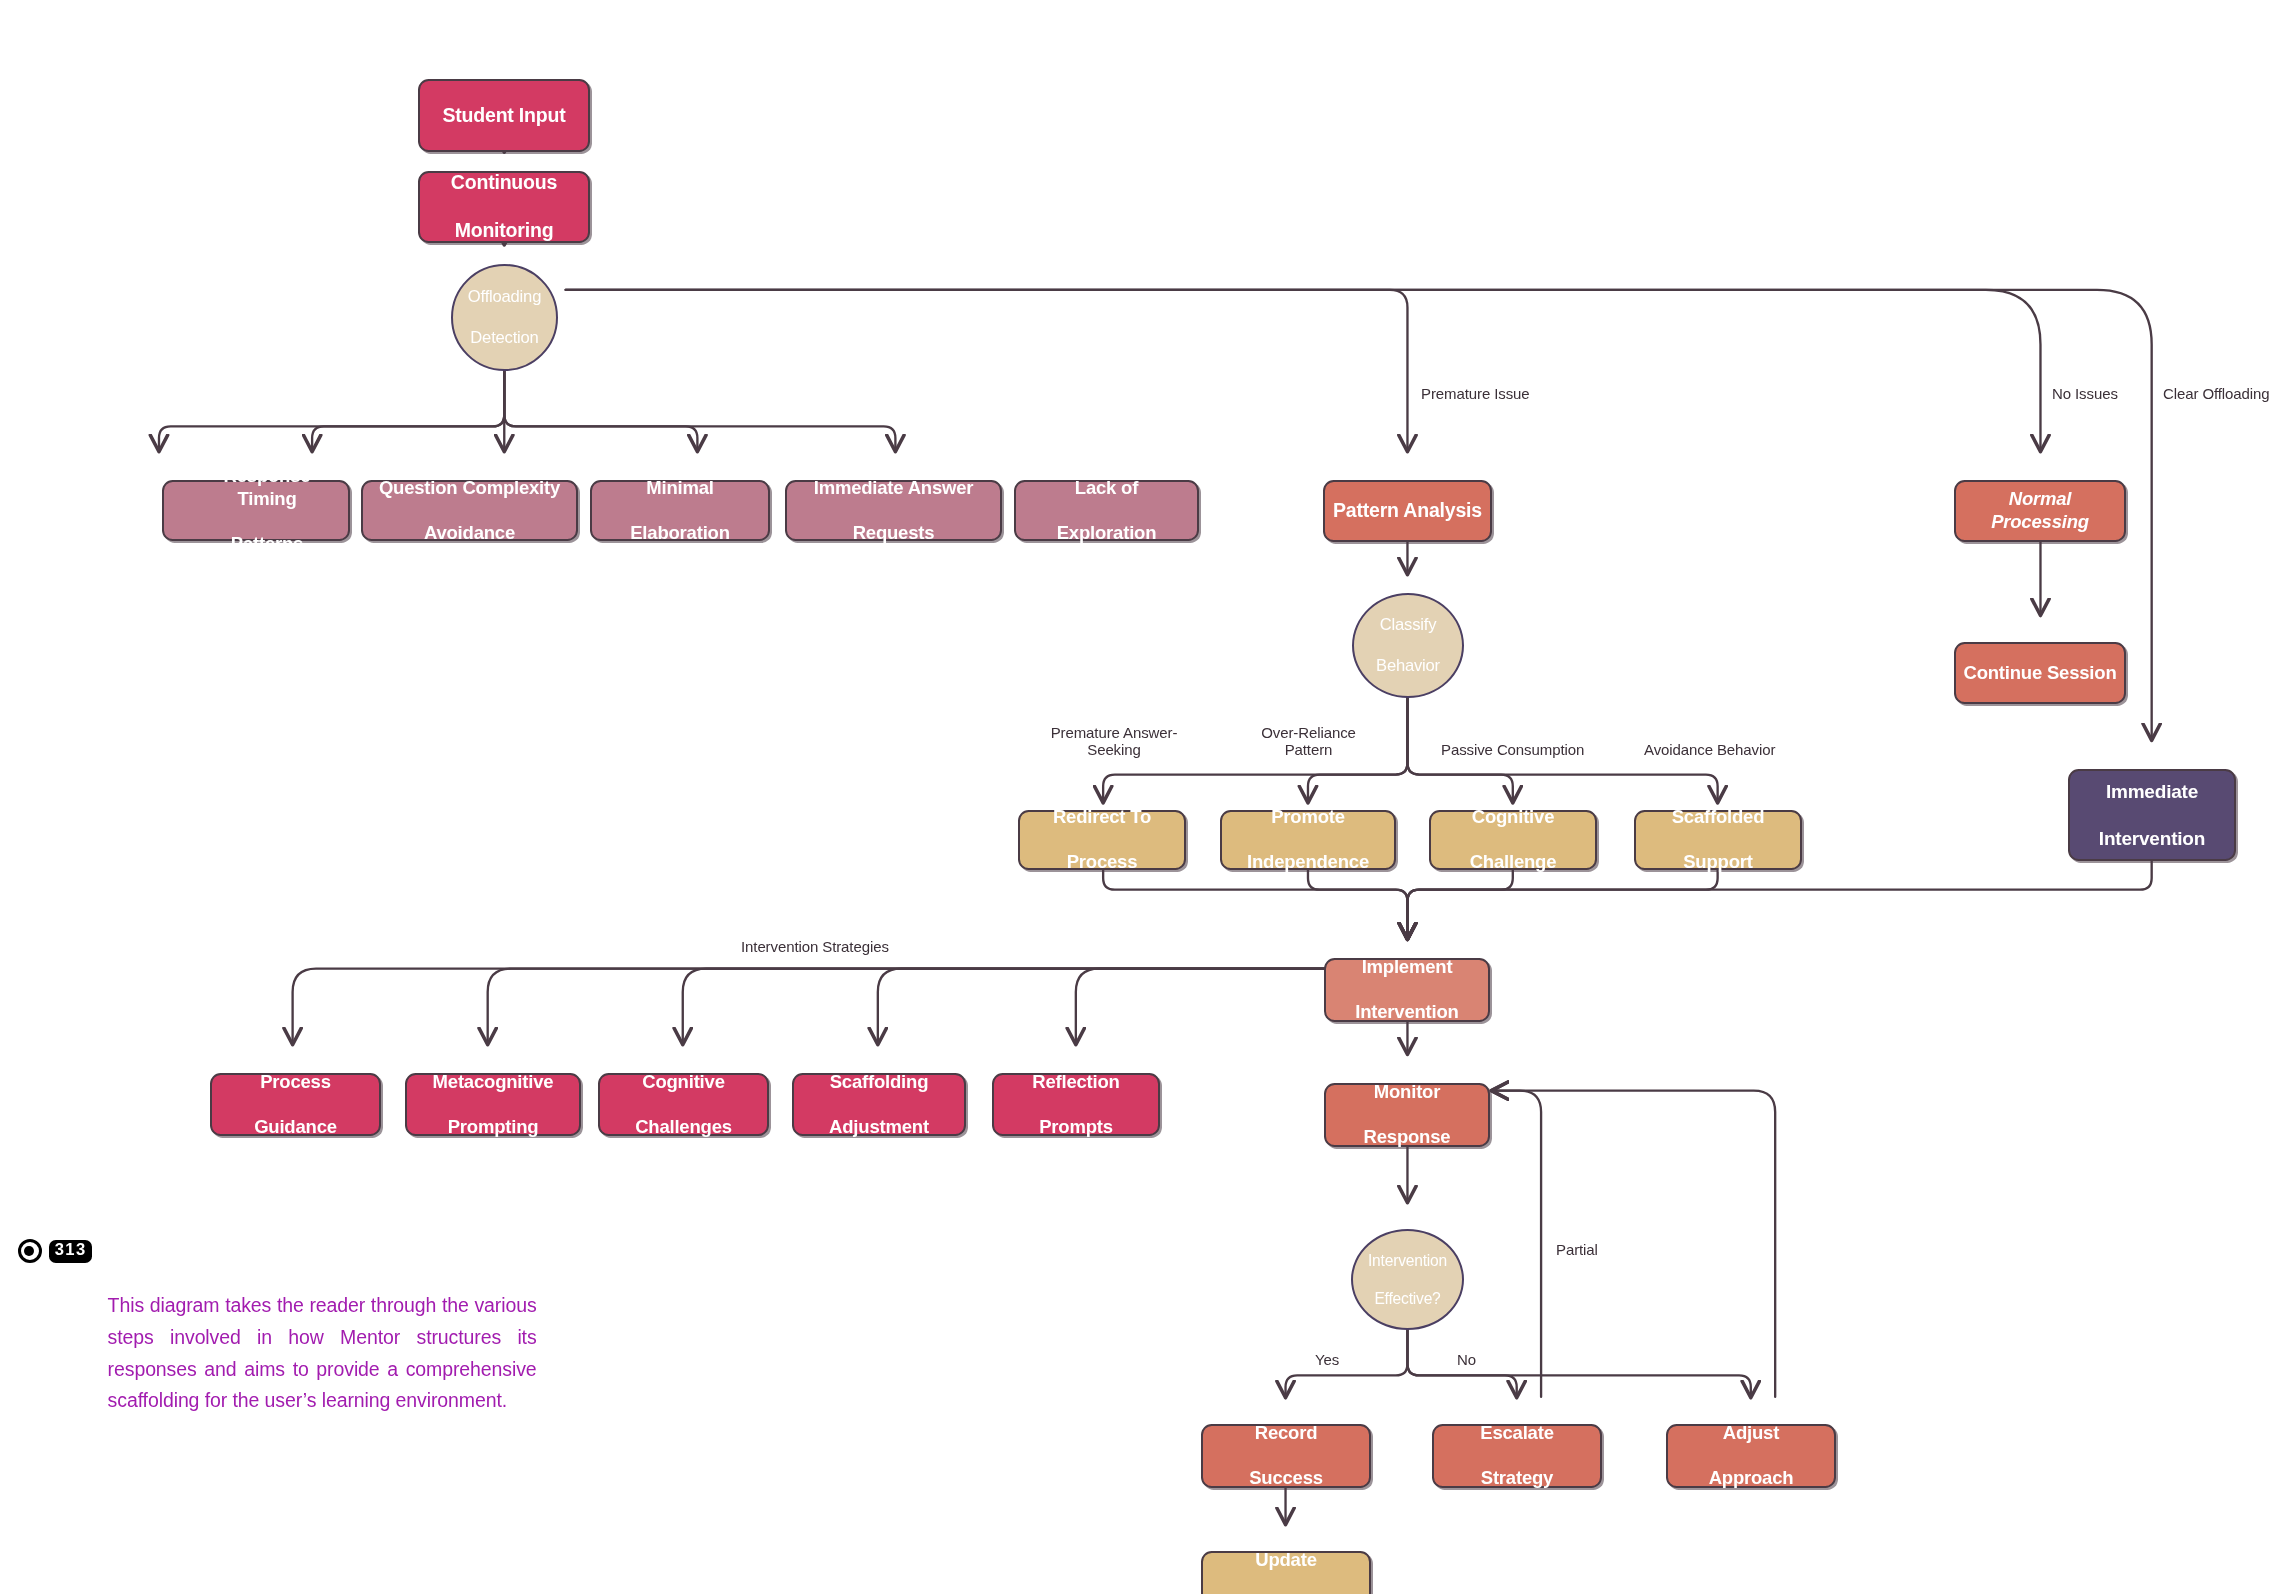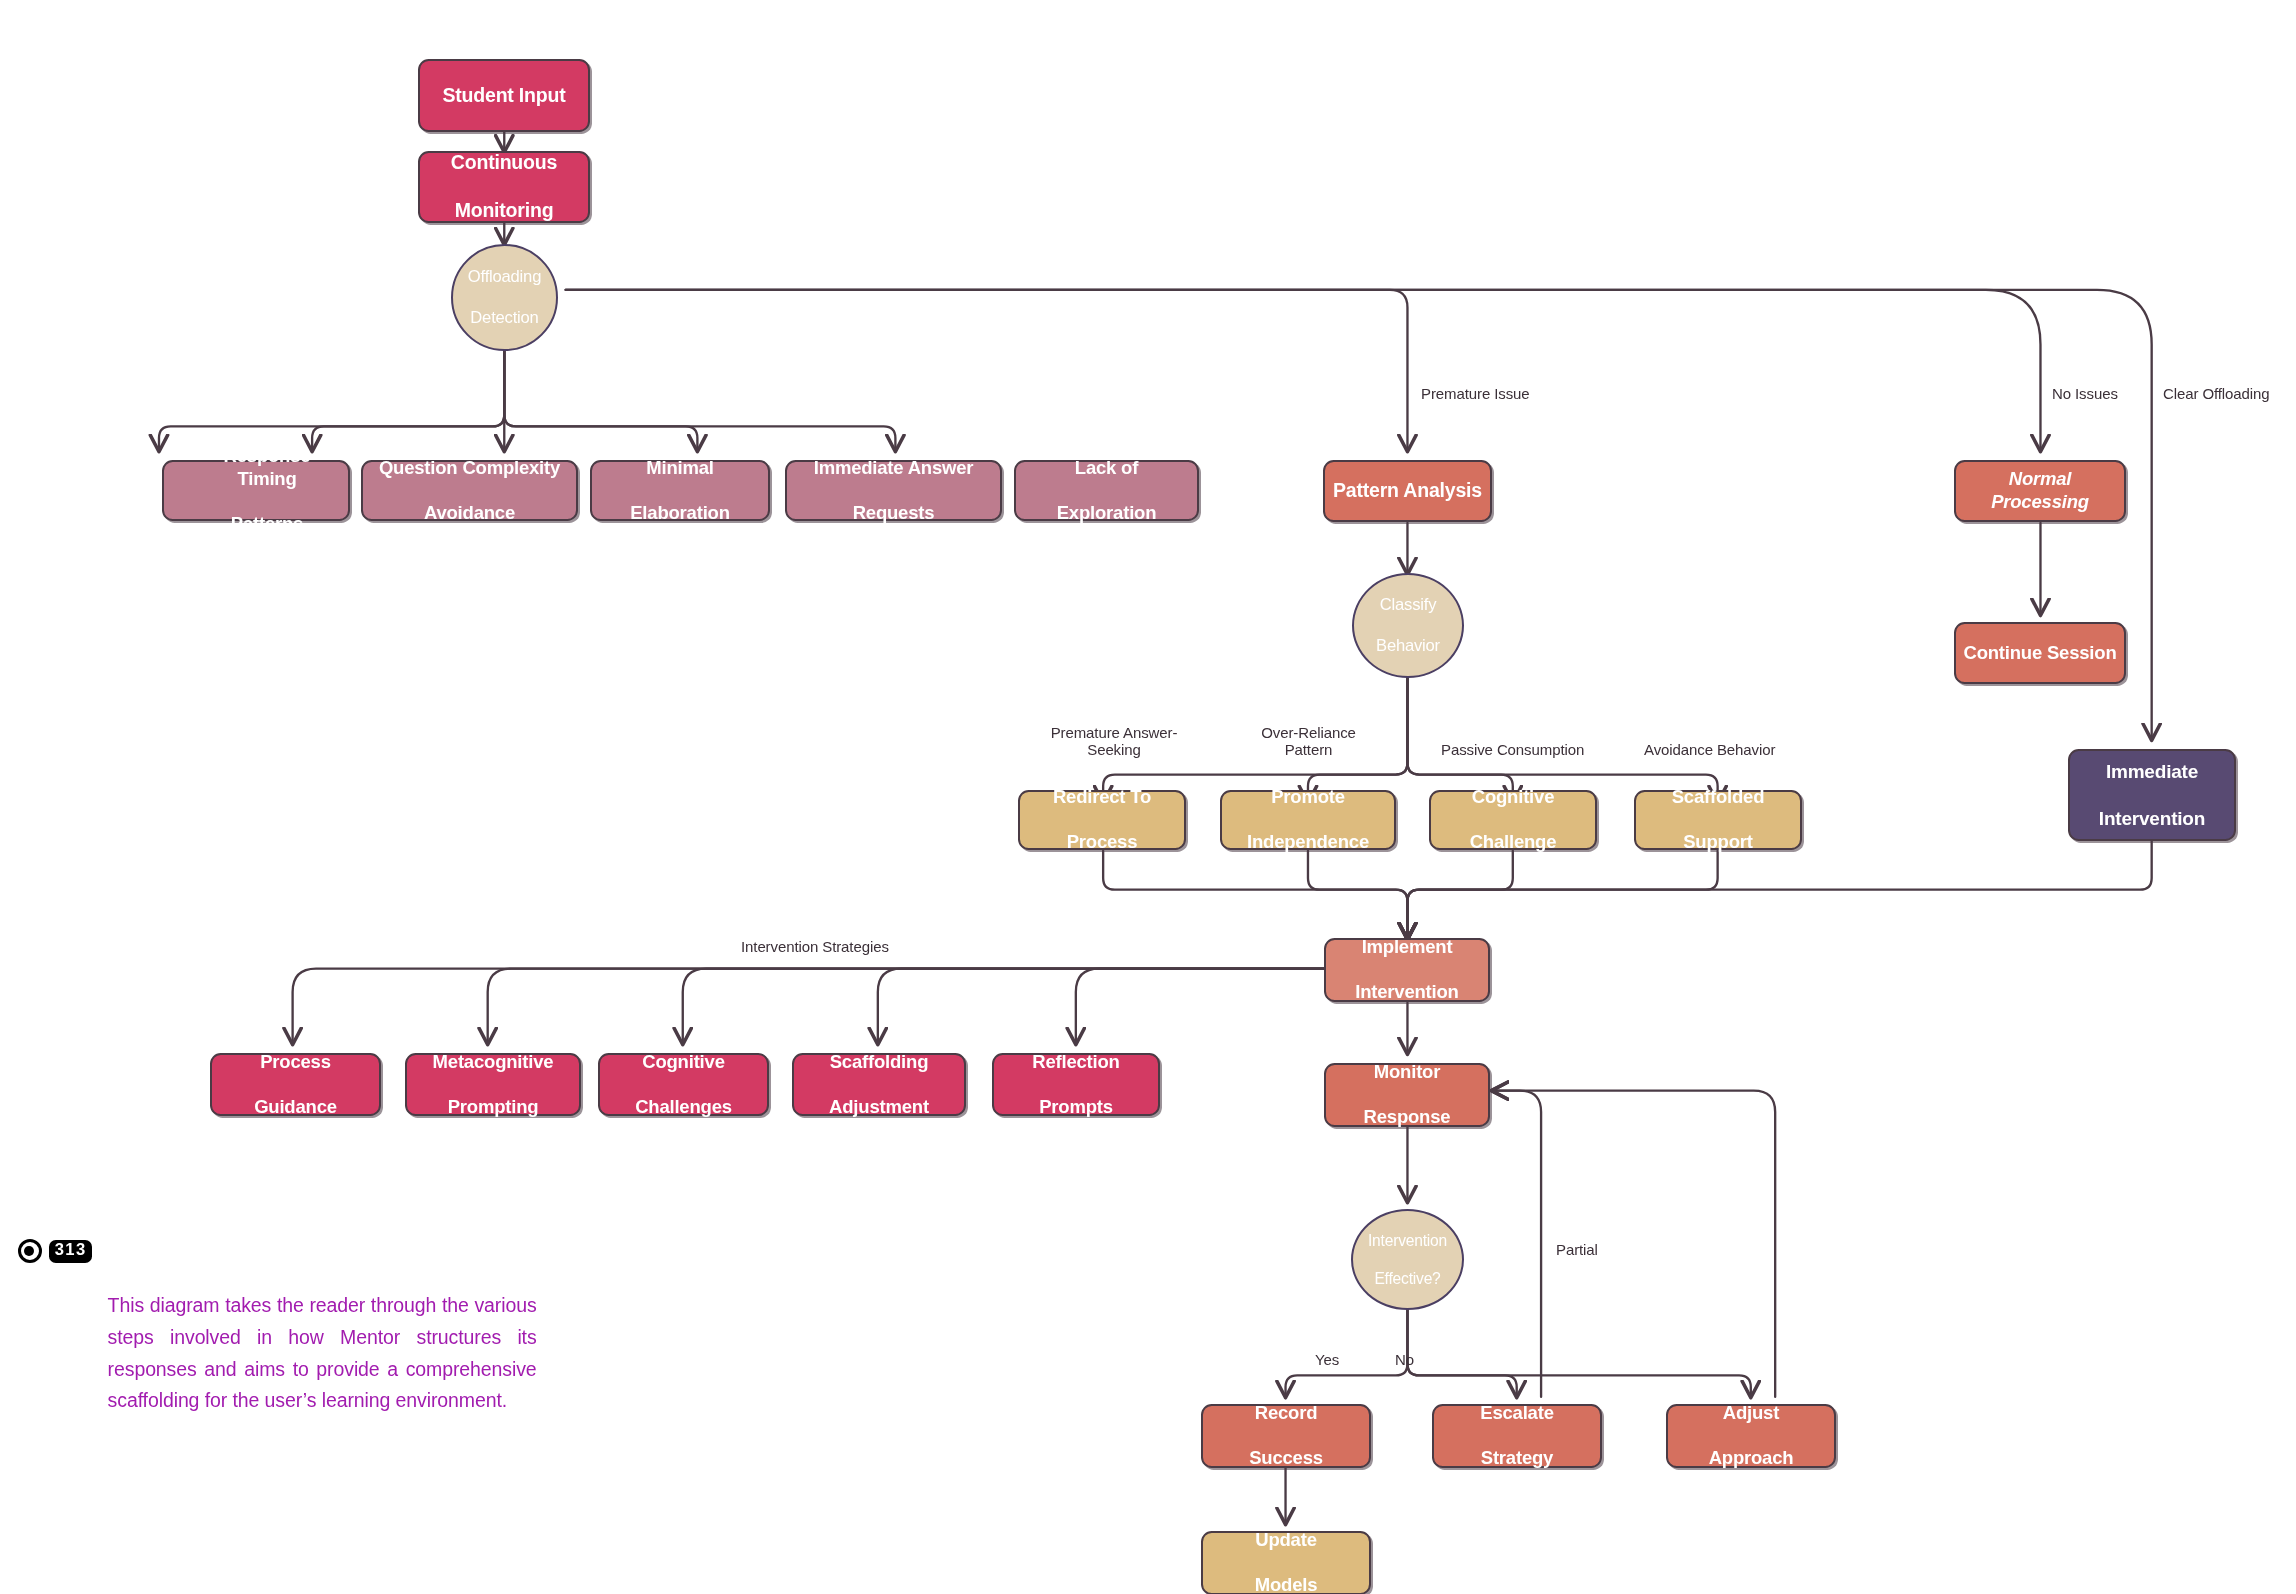--- a/index.html
+++ b/index.html
@@ -27,20 +27,21 @@
     display: flex;
     align-items: center;
     justify-content: center;
     text-align: center;
     color: #ffffff;
     font-weight: bold;
     line-height: 1.22;
     letter-spacing: -0.2px;
     border: 2.4px solid #4a3b45;
     box-shadow: 2px 2px 0 rgba(74,59,69,0.55);
+    margin-top: 20px;
   }
   .node.rect { border-radius: 10.7px; }
   .node.circle {
     border-radius: 50%;
     border-color: #4b3f63;
     box-shadow: none;
   }
   .node.ellipse {
     border-radius: 50%;
     border-color: #4b3f63;
@@ -404,21 +405,21 @@
   </div>
 
   <div class="edge-label" style="left:1441px; top:741px;">Passive Consumption</div>
 
   <div class="edge-label" style="left:1644px; top:741px;">Avoidance Behavior</div>
 
   <div class="edge-label" style="left:741px; top:938px;">Intervention Strategies</div>
 
   <div class="edge-label" style="left:1315px; top:1351px;">Yes</div>
 
-  <div class="edge-label" style="left:1395px; top:1351px;">No</div>
+  <div class="edge-label" style="left:1457px; top:1351px;">No</div>
 
   <div class="edge-label" style="left:1556px; top:1241px;">Partial</div>
 
   <div id="caption">
     <div id="caption-head">
       <div id="logo-mark">
         <div id="logo-ring"></div>
         <div id="logo-badge">313</div>
       </div>
     </div>

